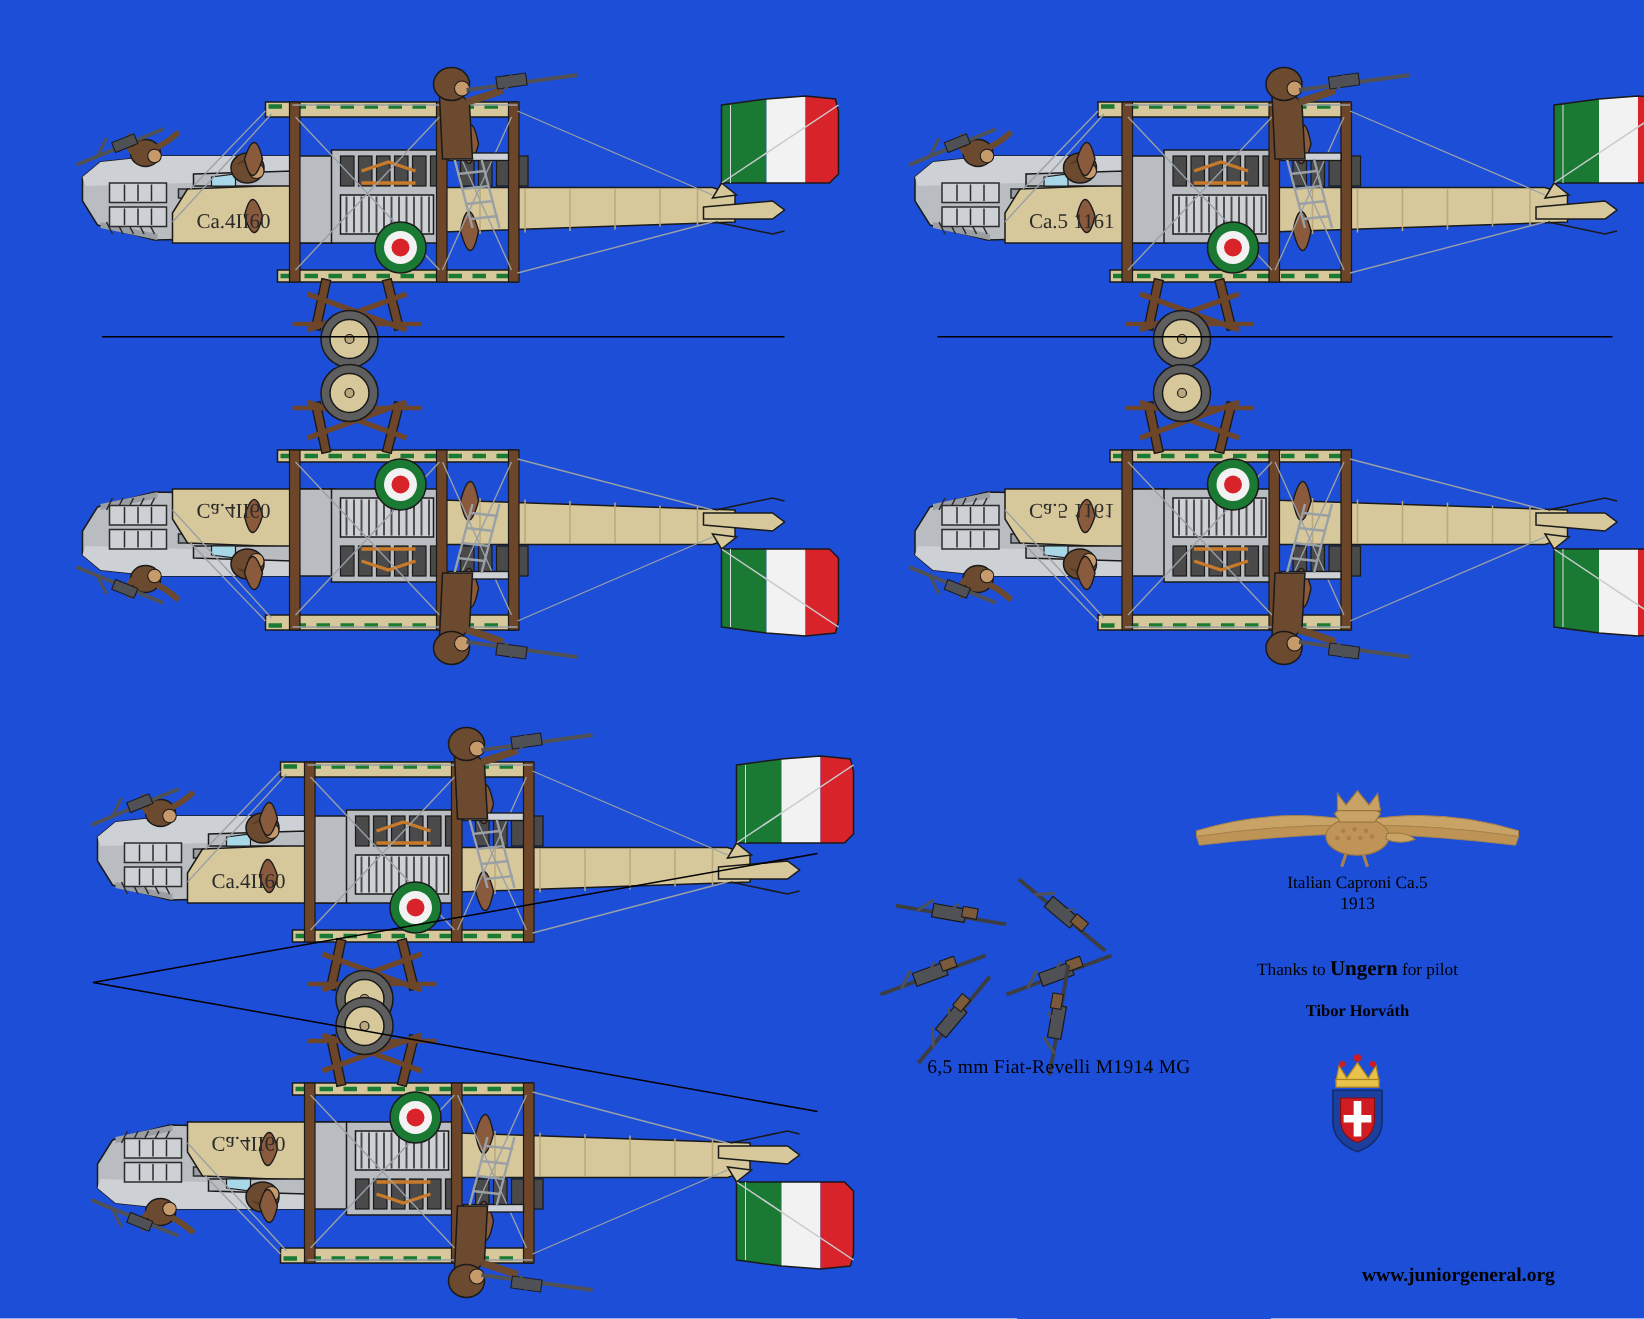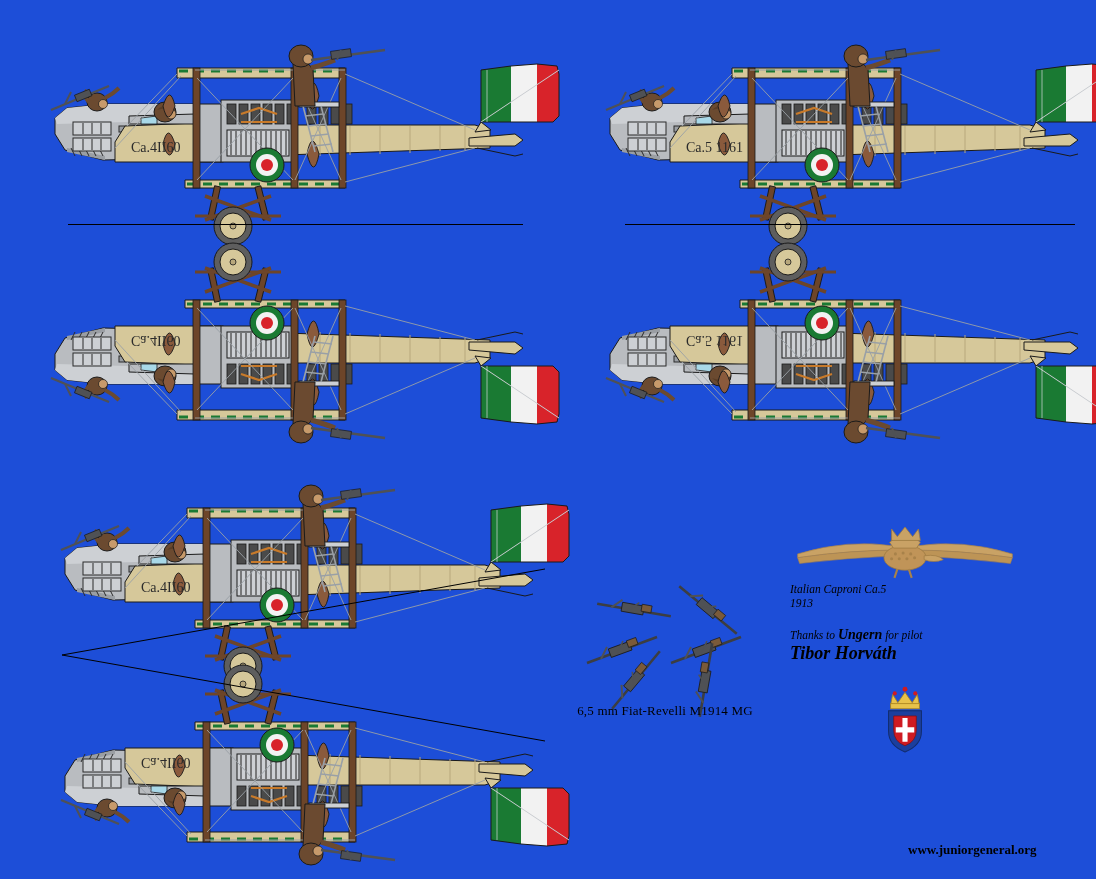--- a/index.html
+++ b/index.html
@@ -3,27 +3,27 @@
 <meta charset="utf-8">
 <style>
   html,body{margin:0;padding:0;background:#ffffff;}
   body{width:1096px;height:879px;position:relative;overflow:hidden;
        font-family:"Liberation Serif",serif;color:#000;}
   .sheet{position:absolute;inset:0;background:#1d4ed8;}
   .unit{position:absolute;}
   .flip-v{transform:scaleY(-1);}
   .foldline{position:absolute;background:#000;height:1px;}
   svg{display:block;overflow:visible;}
-  .cap{position:absolute;text-align:center;}
+  .cap{position:absolute;text-align:center;margin-left:41px;}
   .cap-mg{font-size:13px;letter-spacing:.2px;white-space:nowrap;}
-  .info{position:absolute;text-align:left;width:230px;font-style:italic;}
+  .info{position:absolute;text-align:center;width:230px;}
   .info-title{font-size:11.5px;line-height:1.25;}
-  .info-thanks{font-size:11.5px;margin-top:16px;}
+  .info-thanks{font-size:11.5px;margin-top:28px;}
   .info-thanks b{font-size:14px;font-weight:bold;}
-  .info-author{font-size:18px;font-weight:bold;}
+  .info-author{font-size:11px;font-weight:bold;margin-top:13px;}
   .url{position:absolute;font-size:13px;font-weight:bold;white-space:nowrap;}
 </style>
 </head>
 <body>
 
 <div class="sheet">
 
   <svg width="0" height="0" style="position:absolute" aria-hidden="true">
     <defs>
 

